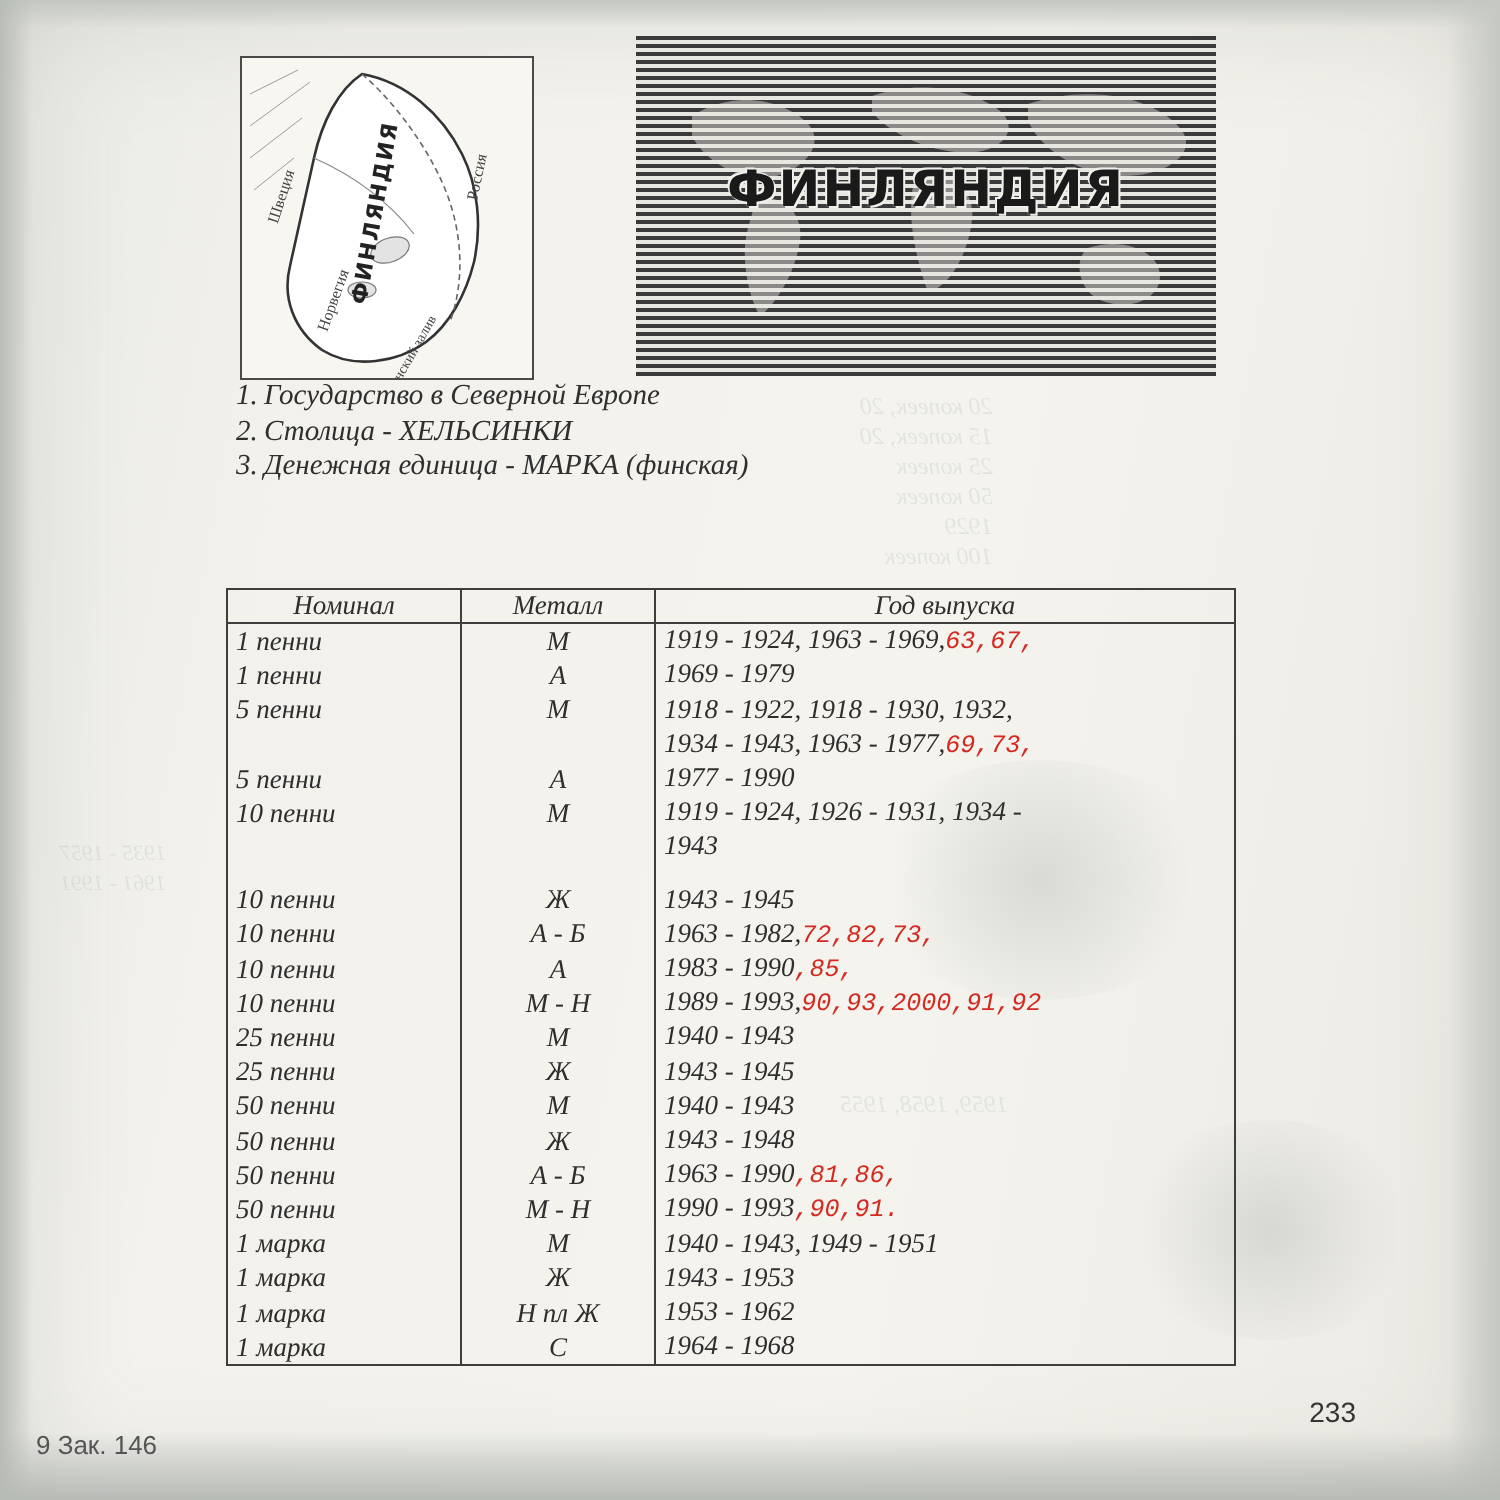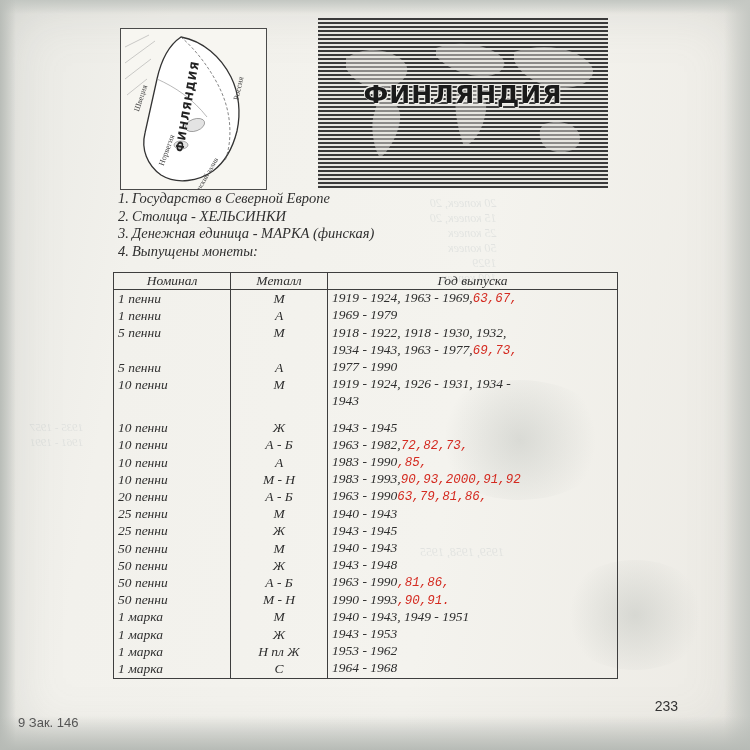--- a/index.html
+++ b/index.html
@@ -61,21 +61,21 @@
   .intro{
     position:absolute;left:118px;top:190px;width:430px;
     font-style:italic;font-size:14.5px;color:#2f2f2f;line-height:17.5px;
   }
   .intro div{white-space:nowrap;}
   .intro .num{display:inline-block;width:14px;}
   .intro .ind{display:inline-block;width:14px;}
 
   
   .tbl{
-    position:absolute;left:113px;top:272px;width:505px;
+    position:absolute;left:113px;top:294px;width:505px;
     border:1px solid #3e3e3e;
     border-collapse:collapse;
     background:transparent;
   }
   .tbl td,.tbl th{
     border-left:1px solid #3e3e3e;border-right:1px solid #3e3e3e;
     padding:0 4px;font-style:italic;font-size:13.5px;color:#2e2e2e;
     height:16.2px;line-height:16.2px;
   }
   .tbl th{border-bottom:1px solid #3e3e3e;font-weight:normal;text-align:center;}
@@ -161,21 +161,20 @@
         <path d="M226 106 C 244 100, 262 108, 262 120 C 262 132, 246 138, 232 132 C 222 128, 218 112, 226 106 Z"></path>
       </g>
     </svg>
     <div class="banner-title">ФИНЛЯНДИЯ</div>
   </div>
 
   <div class="intro">
     <div><span class="num">1.</span><span>Государство в Северной Европе</span></div>
     <div><span class="num">2.</span><span>Столица - ХЕЛЬСИНКИ</span></div>
     <div><span class="num">3.</span><span>Денежная единица - МАРКА (финская)</span></div>
-    <div><span class="num">4.</span><span>Выпущены монеты:</span></div>
   </div>
 
   <table class="tbl">
     <thead>
       <tr>
         <th class="c-nom">Номинал</th>
         <th class="c-met">Металл</th>
         <th class="c-year" style="text-align:center">Год выпуска</th>
       </tr>
     </thead>
@@ -231,26 +230,21 @@
           <td class="c-year"><span>1963 - 1982,</span><span class="pen">72,82,73,</span></td>
         </tr>
       <tr>
           <td class="c-nom">10 пенни</td>
           <td class="c-met">А</td>
           <td class="c-year"><span>1983 - 1990</span><span class="pen">,85,</span></td>
         </tr>
       <tr>
           <td class="c-nom">10 пенни</td>
           <td class="c-met">М - Н</td>
-          <td class="c-year"><span>1983 - 1993,</span><span class="pen">90,93,2000,91,92</span></td>
-        </tr>
-      <tr>
-          <td class="c-nom">20 пенни</td>
-          <td class="c-met">А - Б</td>
-          <td class="c-year"><span>1963 - 1990</span><span class="pen">63,79,81,86,</span></td>
+          <td class="c-year"><span>1989 - 1993,</span><span class="pen">90,93,2000,91,92</span></td>
         </tr>
       <tr>
           <td class="c-nom">25 пенни</td>
           <td class="c-met">М</td>
           <td class="c-year"><span>1940 - 1943</span><span class="pen"></span></td>
         </tr>
       <tr>
           <td class="c-nom">25 пенни</td>
           <td class="c-met">Ж</td>
           <td class="c-year"><span>1943 - 1945</span><span class="pen"></span></td>

